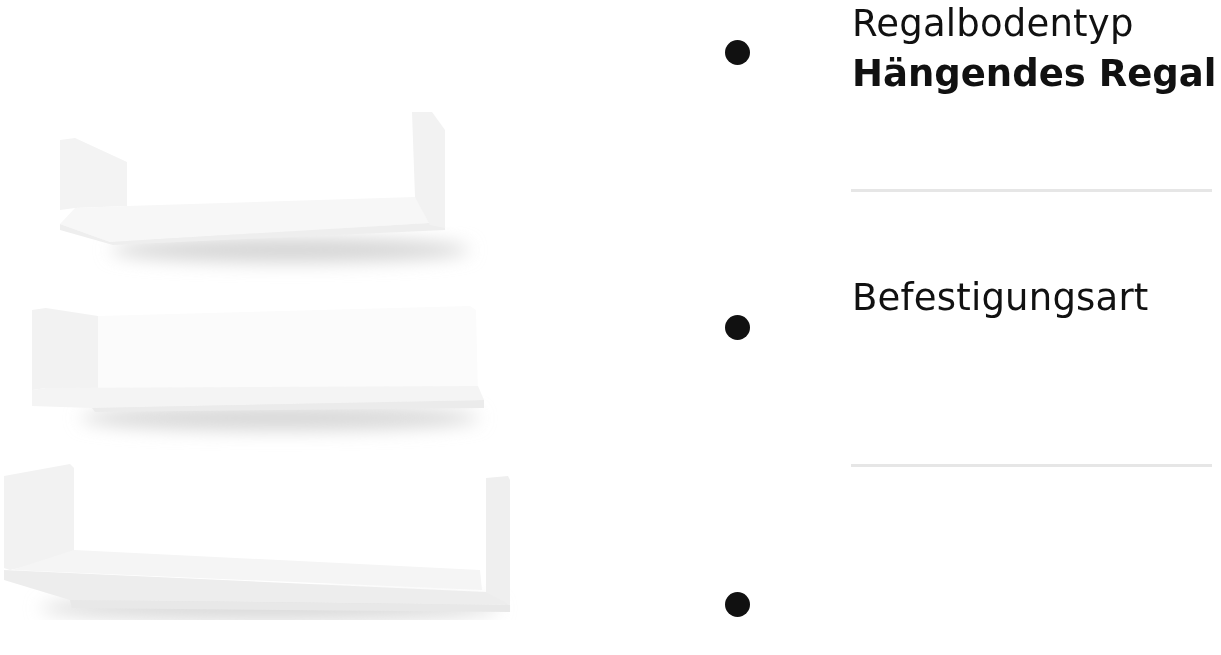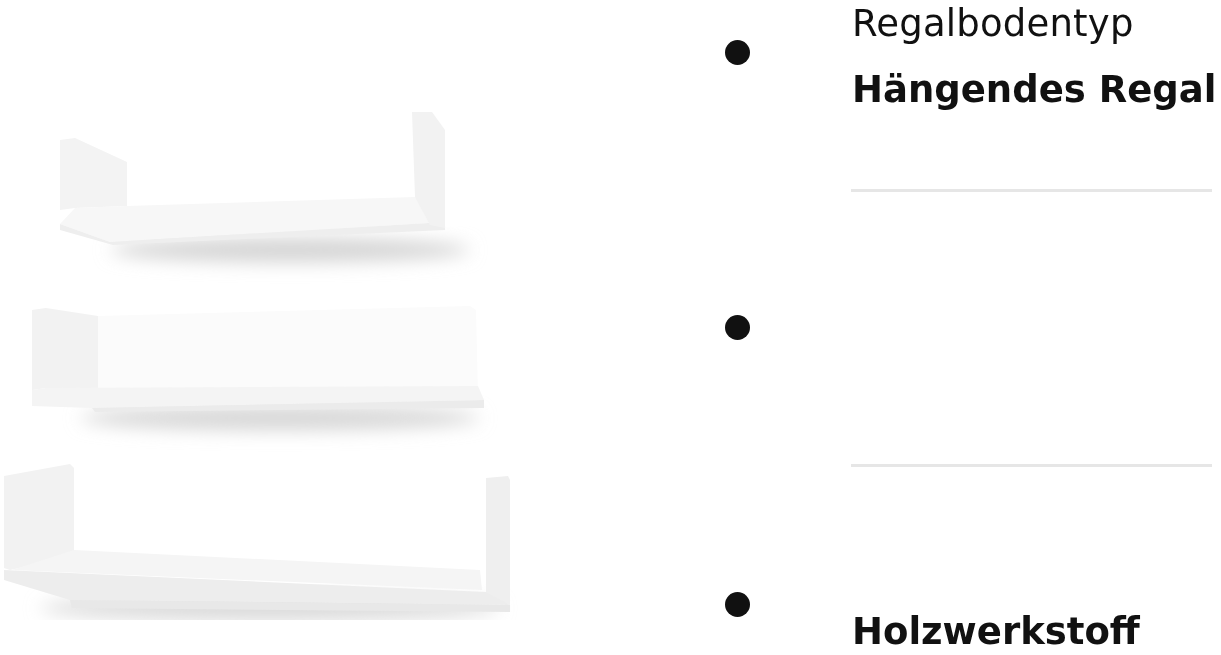--- a/index.html
+++ b/index.html
@@ -49,21 +49,21 @@
       <polygon points="4,470 486,492 510,505 70,500 4,480" fill="#ededed"></polygon>
       <polygon points="70,500 510,505 510,512 72,508" fill="#e8e8e8"></polygon>
     </g>
   </svg>
 </div>
 
 <div class="specs">
 
   <div class="bullet" style="top:40px;"></div>
   <div class="label" style="top:2px;">Regalbodentyp</div>
-  <div class="value" style="top:68px;text-align:center;">Hängendes Regal</div>
+  <div class="value" style="top:52px;text-align:center;">Hängendes Regal</div>
   <div class="divider" style="top:189px;"></div>
 
   <div class="bullet" style="top:315px;"></div>
+  <div class="label" style="top:276px;">Befestigungsart</div>
   <div class="divider" style="top:464px;"></div>
 
   <div class="bullet" style="top:592px;"></div>
-  <div class="value" style="top:610px;">Holzwerkstoff</div>
 </div>
 
 </body></html>

